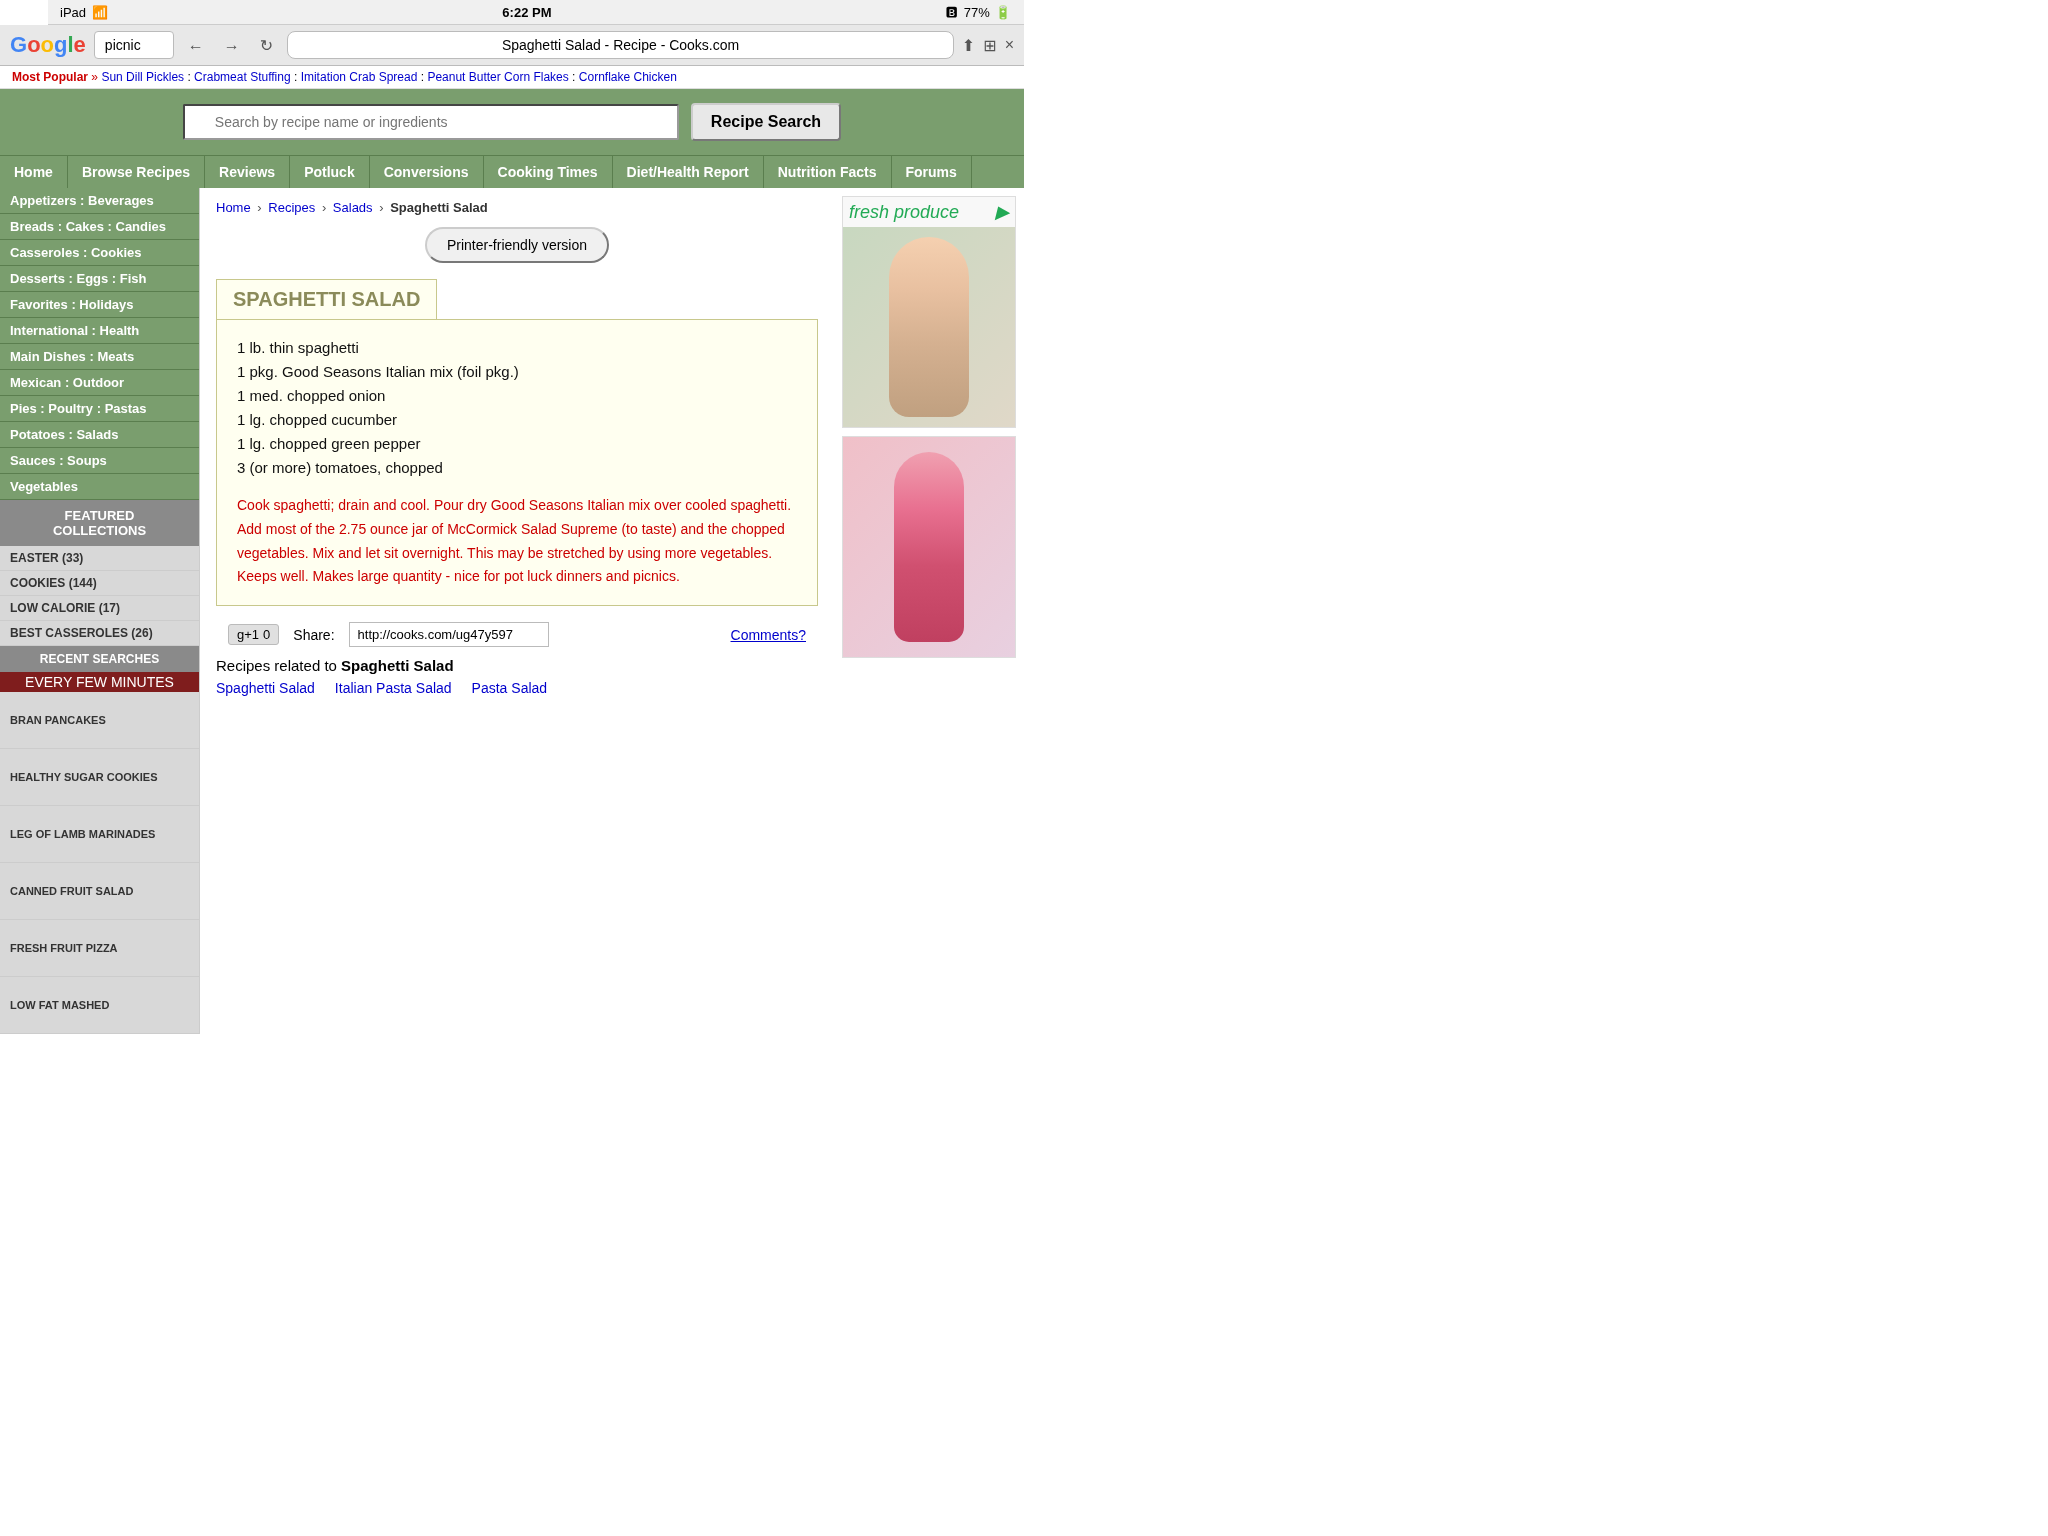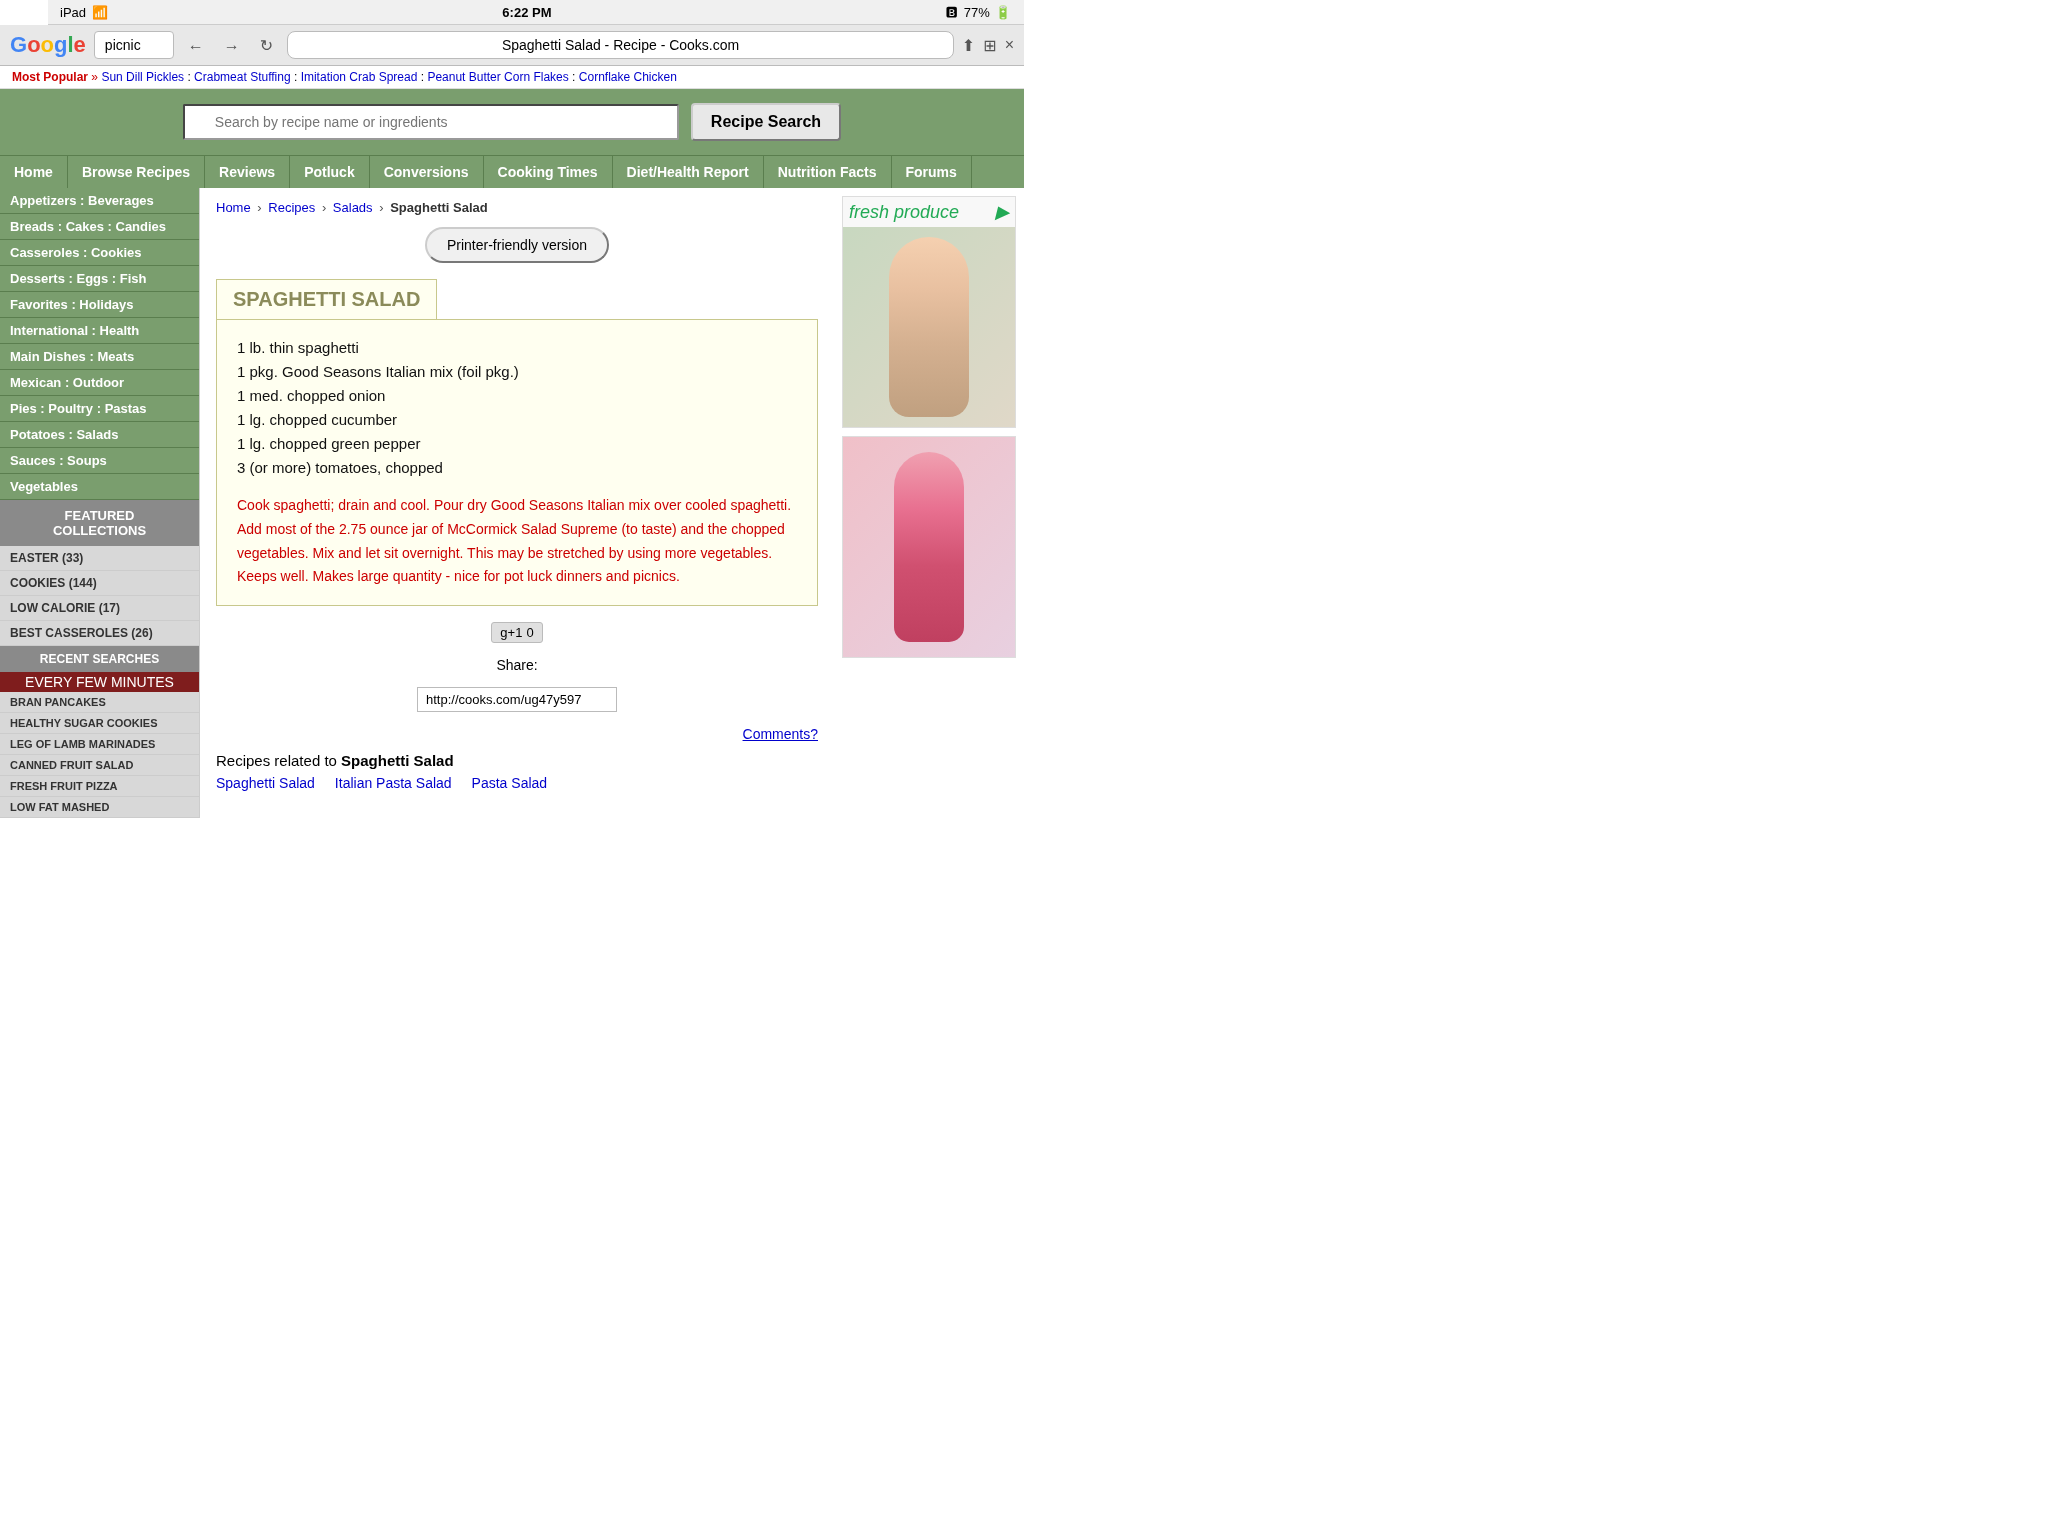--- a/index.html
+++ b/index.html
@@ -184,21 +184,21 @@
     .recent-subheader {
       background: #7f1d1d;
       color: white;
       text-align: center;
       padding: 2px;
       font-size: 14px;
       text-transform: uppercase;
     }
     .recent-item {
       display: block;
-      padding: 4px 10px;
+      padding: 22px 10px;
       font-size: 11px;
       font-weight: bold;
       color: #333;
       text-decoration: none;
       border-bottom: 1px solid #ccc;
       background: #d8d8d8;
     }
 
     
     .content-area {
@@ -257,23 +257,22 @@
       font-size: 14px;
       line-height: 1.7;
       color: #cc0000;
     }
 
     
     .share-bar {
       display: flex;
       align-items: center;
       gap: 14px;
-      margin: 10px 0;
-      font-size: 14px;
-      flex-direction: column;
+      margin: 10px 12px;
+      font-size: 14px;
     }
     .gplus-btn {
       background: #e0e0e0;
       border: 1px solid #bbb;
       border-radius: 3px;
       padding: 2px 8px;
       font-size: 13px;
       cursor: pointer;
       display: flex;
       align-items: center;

